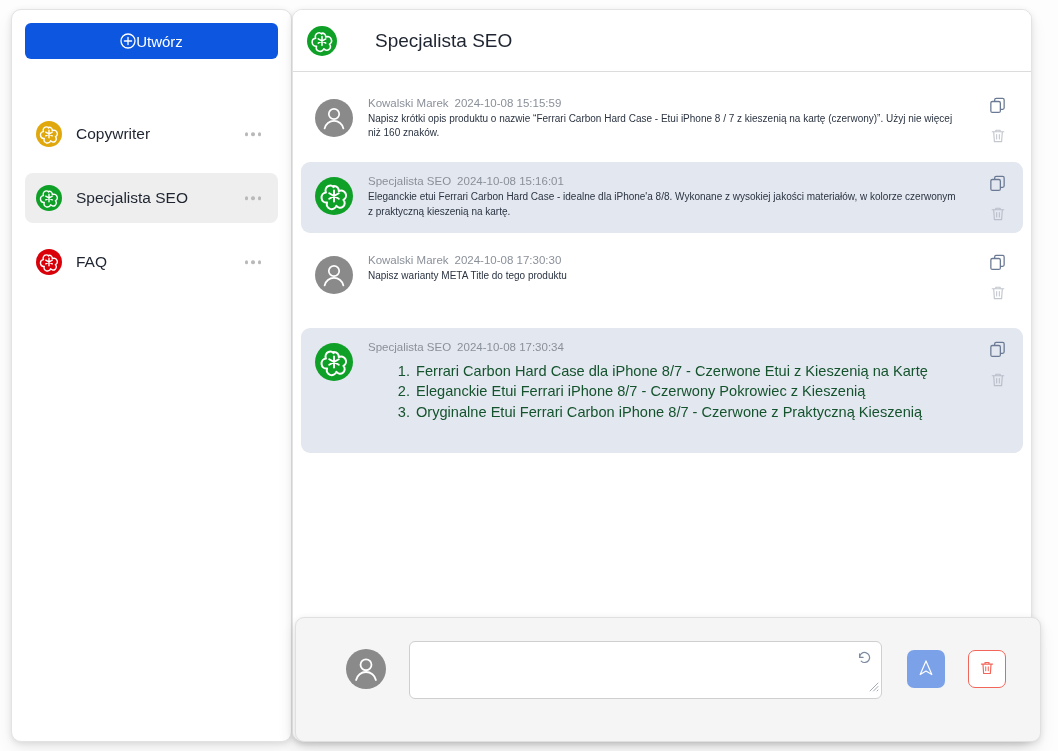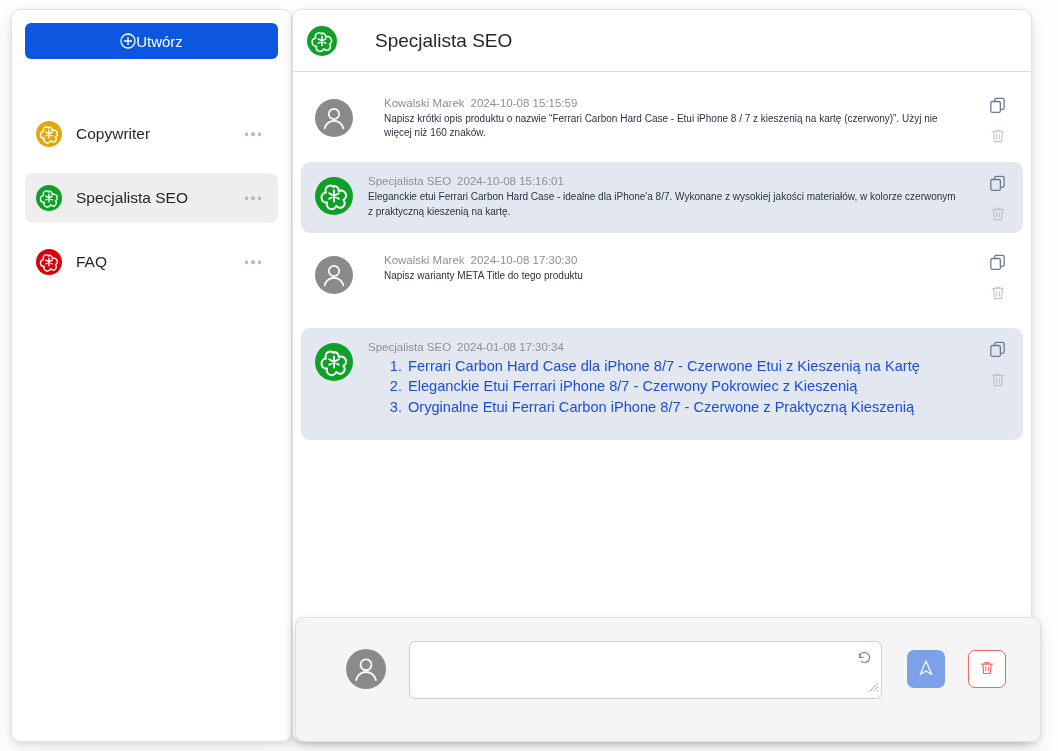--- a/index.html
+++ b/index.html
@@ -160,21 +160,21 @@
 
   .msg {
     position: relative;
     margin: 0 8px 8px 8px;
     border-radius: 9px;
     padding: 13px 14px 14px 14px;
     display: flex;
     box-sizing: border-box;
   }
   .msg.assistant { background: #e3e7ef; }
-  .msg.user { background: transparent; gap: 16px; }
+  .msg.user { background: transparent; }
 
   .msg-avatar {
     flex: 0 0 38px;
     width: 38px;
     height: 38px;
     border-radius: 50%;
     margin-right: 15px;
     margin-top: 2px;
     display: block;
   }
@@ -191,25 +191,25 @@
     white-space: nowrap;
   }
   .msg-meta .who { margin-right: 6px; }
   .msg-text {
     font-size: 10px;
     line-height: 1.42;
     color: #2b3442;
     white-space: pre-wrap;
   }
   .msg-list {
-    margin: 0;
+    margin: 8px;
     padding-left: 38px;
     font-size: 14.6px;
     line-height: 1.42;
-    color: #1d4ed8;
+    color: #14532d;
   }
   .msg-list li { padding-left: 2px; }
 
   .msg-actions {
     position: absolute;
     right: 16px;
     top: 12px;
     display: flex;
     flex-direction: column;
     align-items: center;
@@ -444,21 +444,21 @@
             <g fill="none" stroke="#ffffff" stroke-width="2.1" stroke-linejoin="round" stroke-linecap="round">
               <path d="M20 9.5c3.1 0 5.2 2.4 5.0 5.3 2.7-1.4 5.8-.3 7.1 2.3 1.3 2.6.3 5.6-2.2 7.0 2.0 2.1 1.8 5.4-.5 7.2-2.2 1.8-5.3 1.2-6.9-1.0-1.0 2.8-4.0 4.2-6.7 3.2-2.7-1.0-4.0-3.9-3.1-6.6-3.0.3-5.5-1.8-5.8-4.7-.3-2.9 1.7-5.4 4.6-5.8-1.2-2.7.0-5.8 2.6-6.9 1.9-.8 4.1-.3 5.4 1.2"></path>
               <path d="M20 14.2v11.6 M15.0 17.1l10.0 5.8 M25.0 17.1l-10.0 5.8"></path>
             </g>
           </svg>
         </span>
         <div class="msg-body">
           <div class="msg-meta">
             <span class="who">Specjalista SEO</span><span>2024-10-08 15:16:01</span>
           </div>
-          <div class="msg-text">Eleganckie etui Ferrari Carbon Hard Case - idealne dla iPhone'a 8/7. Wykonane z wysokiej jakości materiałów, w kolorze czerwonym z praktyczną kieszenią na kartę.</div>
+          <div class="msg-text">Eleganckie etui Ferrari Carbon Hard Case - idealne dla iPhone'a 8/8. Wykonane z wysokiej jakości materiałów, w kolorze czerwonym z praktyczną kieszenią na kartę.</div>
         </div>
         <div class="msg-actions">
           <button class="icon-btn">
             <svg width="19" height="19" viewBox="0 0 20 20">
               <rect x="7" y="2.5" width="10" height="11.5" rx="1.6" fill="none" stroke="#6b7a94" stroke-width="1.35"></rect>
               <rect x="3" y="5.8" width="10" height="11.5" rx="1.6" fill="#e3e7ef" stroke="#6b7a94" stroke-width="1.35"></rect>
             </svg>
           </button>
           <button class="icon-btn">
             <svg width="18" height="18" viewBox="0 0 20 20">
@@ -508,21 +508,21 @@
           <svg width="38" height="38" viewBox="0 0 40 40">
             <circle cx="20" cy="20" r="20" fill="#0fa028"></circle>
             <g fill="none" stroke="#ffffff" stroke-width="2.1" stroke-linejoin="round" stroke-linecap="round">
               <path d="M20 9.5c3.1 0 5.2 2.4 5.0 5.3 2.7-1.4 5.8-.3 7.1 2.3 1.3 2.6.3 5.6-2.2 7.0 2.0 2.1 1.8 5.4-.5 7.2-2.2 1.8-5.3 1.2-6.9-1.0-1.0 2.8-4.0 4.2-6.7 3.2-2.7-1.0-4.0-3.9-3.1-6.6-3.0.3-5.5-1.8-5.8-4.7-.3-2.9 1.7-5.4 4.6-5.8-1.2-2.7.0-5.8 2.6-6.9 1.9-.8 4.1-.3 5.4 1.2"></path>
               <path d="M20 14.2v11.6 M15.0 17.1l10.0 5.8 M25.0 17.1l-10.0 5.8"></path>
             </g>
           </svg>
         </span>
         <div class="msg-body">
           <div class="msg-meta">
-            <span class="who">Specjalista SEO</span><span>2024-01-08 17:30:34</span>
+            <span class="who">Specjalista SEO</span><span>2024-10-08 17:30:34</span>
           </div>
           <ol class="msg-list">
             <li>Ferrari Carbon Hard Case dla iPhone 8/7 - Czerwone Etui z Kieszenią na Kartę</li>
             <li>Eleganckie Etui Ferrari iPhone 8/7 - Czerwony Pokrowiec z Kieszenią</li>
             <li>Oryginalne Etui Ferrari Carbon iPhone 8/7 - Czerwone z Praktyczną Kieszenią</li>
           </ol>
         </div>
         <div class="msg-actions">
           <button class="icon-btn">
             <svg width="19" height="19" viewBox="0 0 20 20">

